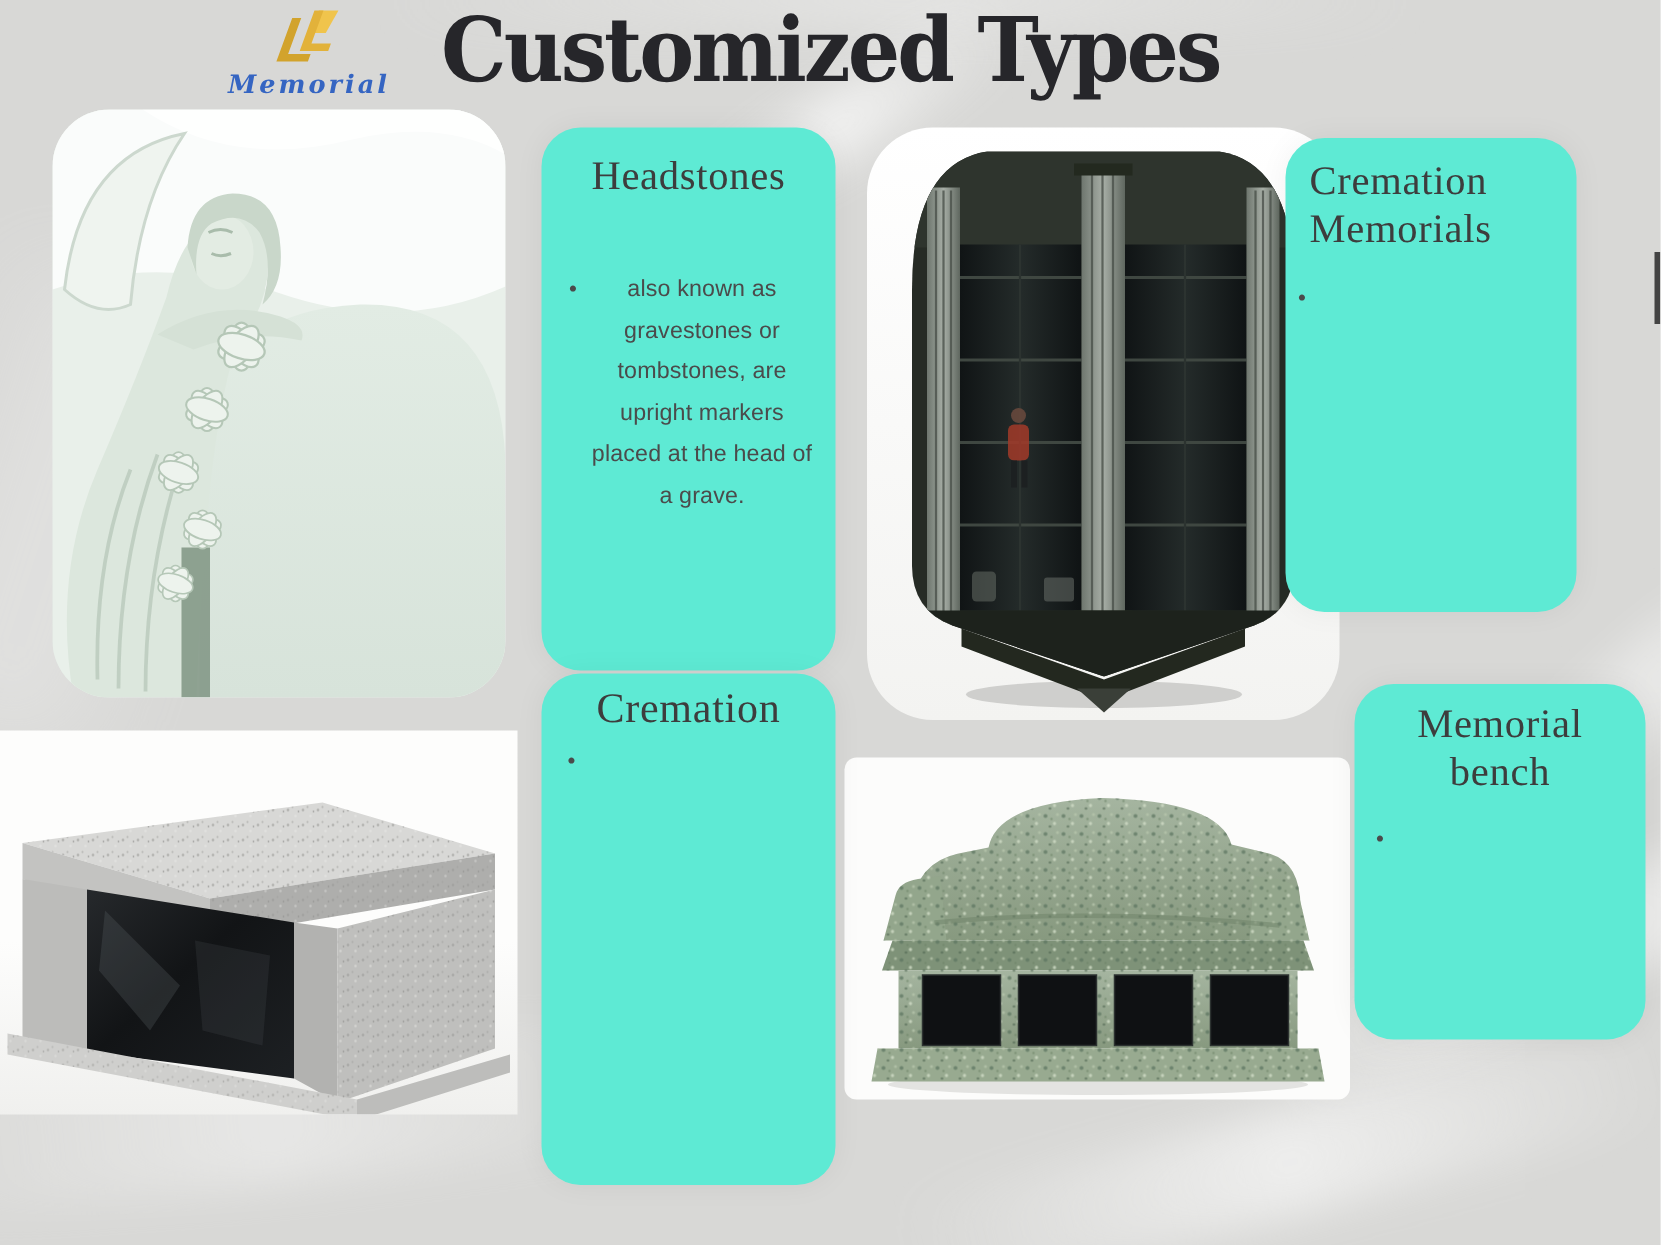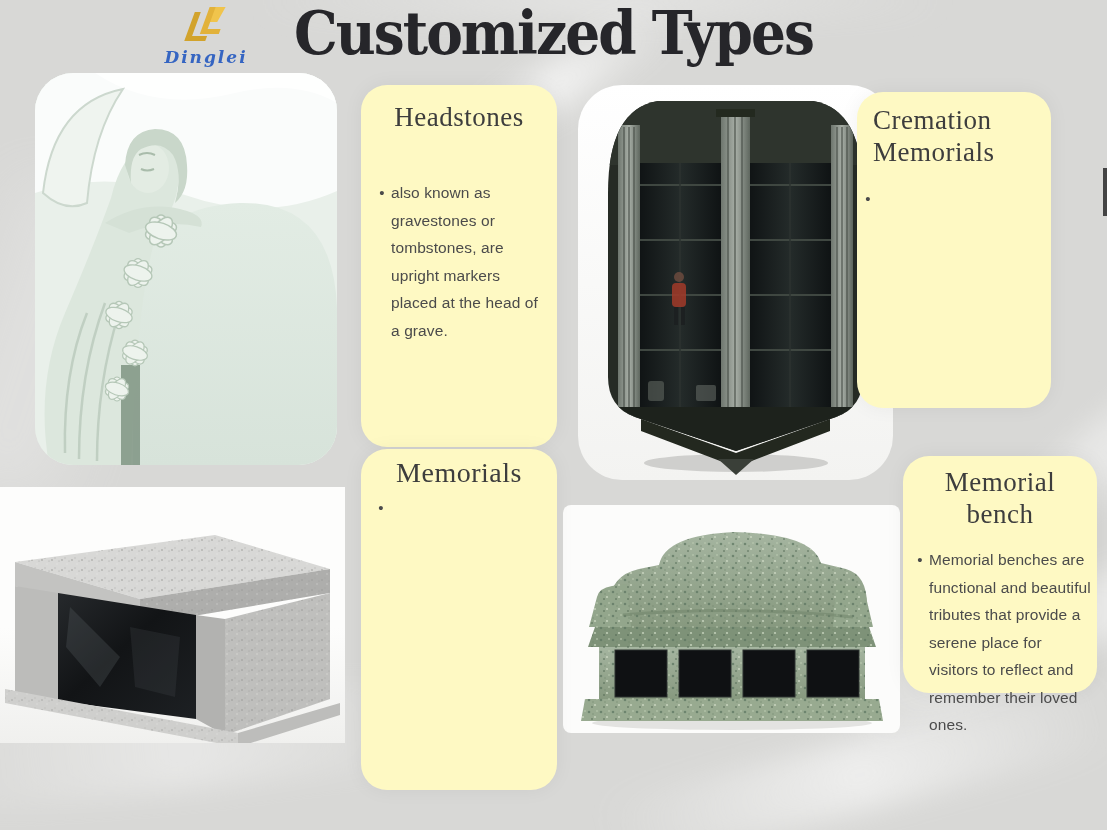--- a/index.html
+++ b/index.html
@@ -34,40 +34,40 @@
 
   
   .photo { position:absolute; overflow:hidden; }
   .photo-angel { left:35px; top:73px; width:302px; height:392px; border-radius:38px; background:linear-gradient(180deg,#f2f7f3,#e1eae3); }
   .photo-columbarium { left:578px; top:85px; width:315px; height:395px; border-radius:44px; background:linear-gradient(180deg,#ffffff,#f3f3f1); }
   .photo-mausoleum { left:0px; top:487px; width:345px; height:256px; background:linear-gradient(180deg,#fdfdfc 55%,#f0f0ee); }
   .photo-bench { left:563px; top:505px; width:337px; height:228px; border-radius:8px; background:#fcfcfb; }
   .photo svg { display:block; }
 
   
-  .card { position:absolute; background:#fef9c3; border-radius:26px; box-shadow:0 0 20px rgba(0,0,0,.05); }
+  .card { position:absolute; background:#5eead4; border-radius:26px; box-shadow:0 0 20px rgba(0,0,0,.05); }
   .card-headstones { left:361px; top:85px;  width:196px; height:362px; }
   .card-cremation  { left:857px; top:92px;  width:194px; height:316px; }
   .card-mausoleums { left:361px; top:449px; width:196px; height:341px; }
   .card-bench      { left:903px; top:456px; width:194px; height:237px; }
 
   .card-title { font-family:"Liberation Serif", serif; color:#3d3d3d; font-size:27px; line-height:32px; letter-spacing:.5px; }
   .card-headstones .card-title { text-align:center; margin:16px 6px 0; }
   .card-cremation  .card-title { text-align:left; margin:12px 10px 0 16px; }
   .card-mausoleums .card-title { text-align:center; margin:8px 4px 0; font-size:28px; }
   .card-bench .card-title { text-align:center; margin:10px auto 0; max-width:150px; }
 
   .bullet-row { display:flex; align-items:flex-start; }
   .card-headstones .bullet-row { margin-top:46px; padding:0 12px 0 12px; }
   .card-cremation  .bullet-row { margin-top:17px; padding:0 8px 0 2px; }
   .card-mausoleums .bullet-row { margin-top:5px;  padding:0 10px 0 11px; }
   .card-bench      .bullet-row { margin-top:16px; padding:0 6px 0 8px; }
 
   .bullet-dot { flex:0 0 auto; width:18px; text-align:center; font-size:15px; line-height:27.5px; color:#4b4b4b; }
-  .card-text { font-size:15.5px; line-height:27.5px; color:#4b4b4b; letter-spacing:.1px; }
+  .card-text { font-size:15.5px; line-height:27.5px; color:#4b4b4b; letter-spacing:.1px;text-align:center; }
 </style>
 </head>
 <body>
 
 <div class="slide">
 
   <div class="streak st1"></div>
   <div class="streak st2"></div>
   <div class="streak st3"></div>
   <div class="streak st4"></div>
@@ -77,21 +77,21 @@
   <div class="edge-sliver"></div>
 
   <div class="logo">
     <svg class="logo-mark" width="54" height="42" viewBox="0 0 54 42">
       <g transform="translate(10,2) skewX(-20)">
         <path d="M24,1 h13 l-3,15 h-11 Z" fill="#f0c44c"></path>
         <path d="M8,6 h6 v24 h15 v5 H8 Z" fill="#d2a32c"></path>
         <path d="M21,1 h6 v22 h13 v5 h-19 Z" fill="#e2b23a"></path>
       </g>
     </svg>
-    <span class="logo-word">Dinglei</span>
+    <span class="logo-word">Memorial</span>
   </div>
 
   <div class="page-title">Customized Types</div>
 
   <div class="photo photo-angel">
     <svg width="302" height="392" viewBox="0 0 302 392">
       <defs>
         <linearGradient id="stoneG" x1="0" y1="0" x2="0" y2="1">
           <stop offset="0" stop-color="#e2ece4"></stop>
             <stop offset="1" stop-color="#d7e3da"></stop>
@@ -325,27 +325,26 @@
   </div>
 
   <div class="card card-cremation">
     <div class="card-title">Cremation Memorials</div>
     <div class="bullet-row">
       <span class="bullet-dot">•</span>
     </div>
   </div>
 
   <div class="card card-mausoleums">
-    <div class="card-title">Memorials</div>
+    <div class="card-title">Cremation</div>
     <div class="bullet-row">
       <span class="bullet-dot">•</span>
     </div>
   </div>
 
   <div class="card card-bench">
     <div class="card-title">Memorial bench</div>
     <div class="bullet-row">
       <span class="bullet-dot">•</span>
-      <span class="card-text">Memorial benches are functional and beautiful tributes that provide a serene place for visitors to reflect and remember their loved ones.</span>
     </div>
   </div>
 
 </div>
 
 </body></html>

